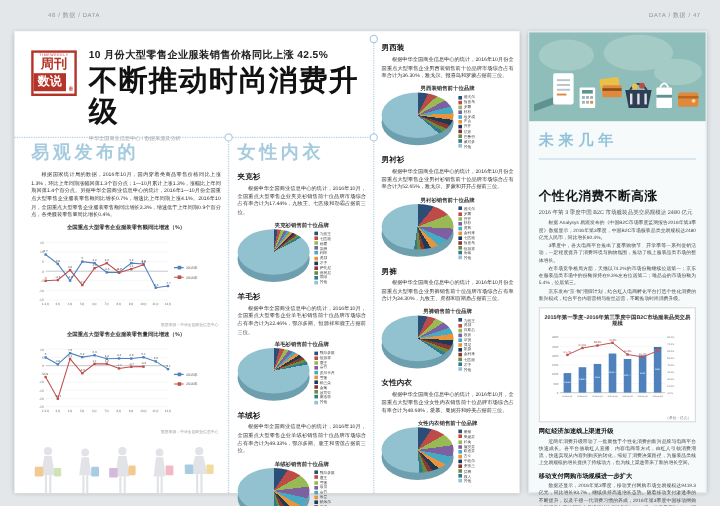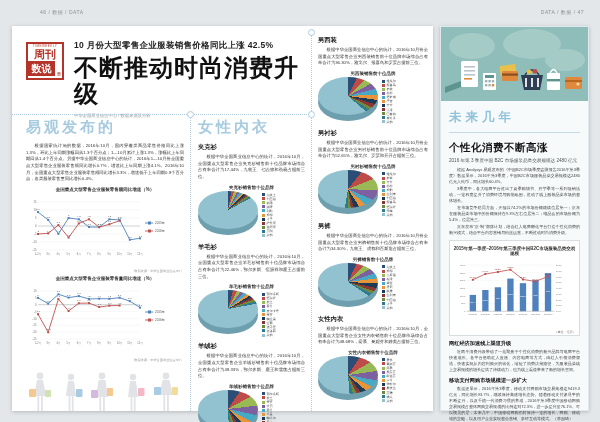--- a/index.html
+++ b/index.html
@@ -53,21 +53,21 @@
   ul.plegend{list-style:none;margin:2px 0 0 4px;padding:0;font-size:3.1px;color:#444;line-height:1.32;}
   ul.plegend li{display:flex;align-items:center;white-space:nowrap;}
   ul.plegend i{display:inline-block;width:3px;height:3px;margin-right:1.5px;flex:0 0 auto;}
 
   
   .banner{position:relative;width:100%;height:74px;background:#8fbdb9;overflow:hidden;}
   .blob{position:absolute;background:#a5cbc7;border-radius:50%;}
   .banner svg{position:absolute;left:4px;bottom:4px;}
   .p2inner{padding:0 8px;}
   .netHead{font-size:12.5px;font-weight:bold;color:#93c3da;letter-spacing:4px;padding:8px 0 6px;border-bottom:1px solid #c3dae7;margin:0;}
-  .artTitle{font-size:10.5px;font-weight:900;color:#141414;font-family:Liberation Sans, sans-serif;margin:8px 0 3px;letter-spacing:.5px;}
+  .artTitle{font-size:10.5px;font-weight:900;color:#141414;font-family:Liberation Sans, sans-serif;margin:24px 0 3px;letter-spacing:.5px;}
   .artSub{font-size:4.6px;color:#555;margin:0 0 4px;}
   .p2paras p{font-size:4px;line-height:1.5;color:#444;text-align:justify;text-indent:2em;margin:0 0 1px;}
   .chartBox{background:#fff;border:1px solid #d8dde0;padding:2px 3px 1px;margin:4px 0;}
   .unitNote{font-size:3.1px;color:#777;text-align:right;margin-top:1px;}
   .subHead{font-size:5.2px;font-weight:bold;color:#111;margin:4px 0 2px;}
   .subBody{font-size:4px;line-height:1.5;color:#444;text-align:justify;text-indent:2em;margin:0;}
 
   .shoppers{margin-top:4px;}
 </style>
 </head>

